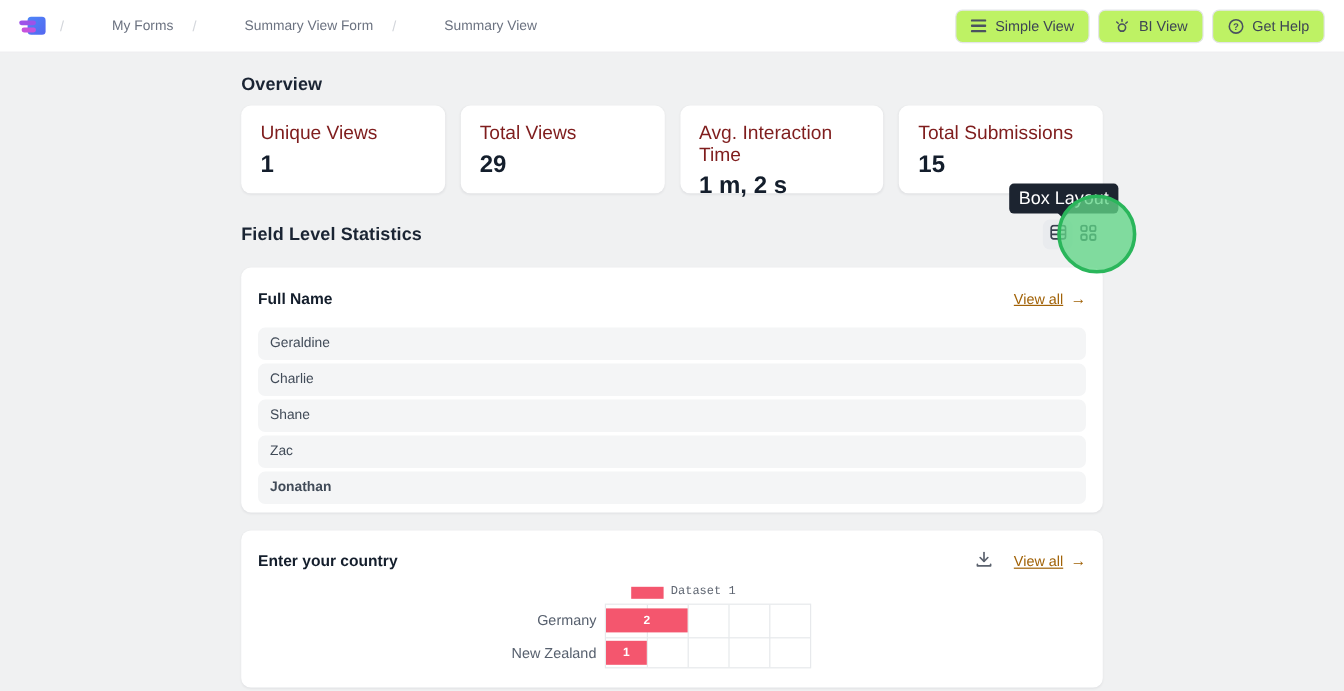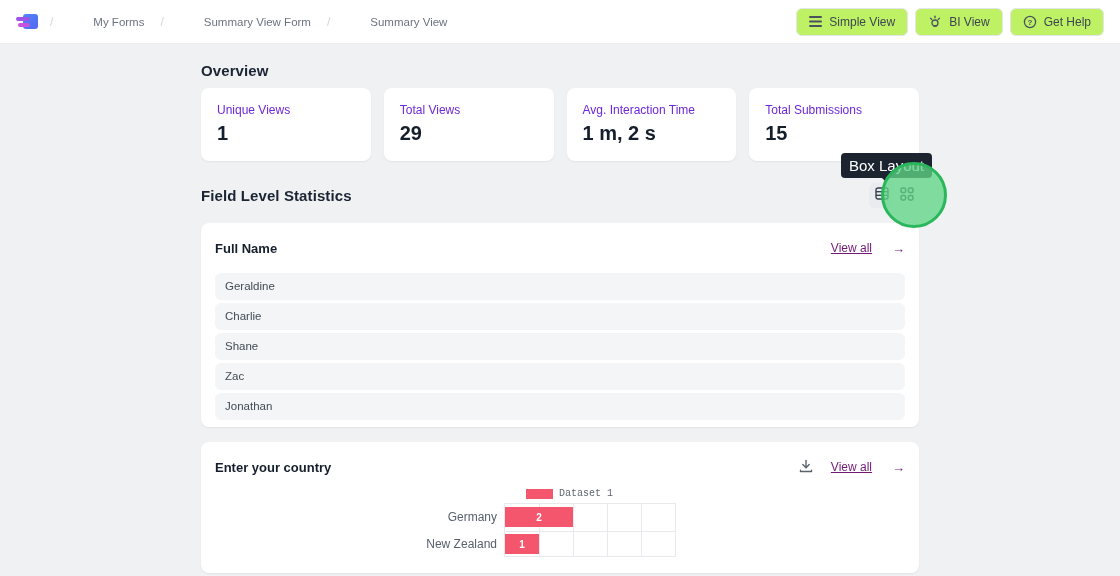--- a/index.html
+++ b/index.html
@@ -25,21 +25,21 @@
   .tb-btn svg { display:block; }
 
   
   .content { width:718px; margin:0 auto; }
   .section-title { font-size:15px; font-weight:700; color:#1a2433; letter-spacing:.1px; }
   .overview-title { padding-top:18px; }
 
   .stats { display:grid; grid-template-columns:repeat(4,1fr); gap:13px; margin-top:9px; }
   .stat-card { background:#fff; border-radius:8px; padding:15px 16px; height:73px;
                box-shadow:0 1px 2px rgba(16,24,40,.06); }
-  .stat-label { font-size:12px; color:#6d28d9; }
+  .stat-label { font-size:16px; color:#7f1d1d; }
   .stat-value { font-size:20px; font-weight:700; color:#141e2c; margin-top:5px; }
 
   
   .fls-header { position:relative; margin-top:21px; display:flex; align-items:center;
                 justify-content:space-between; height:26px; }
   .toggle-group { display:flex; align-items:center; gap:0; }
   .toggle-btn { width:25px; height:25px; display:flex; align-items:center; justify-content:center;
                 border-radius:6px; cursor:pointer; background:transparent; border:none; }
   .toggle-btn.active { background:#e9ebee; }
   .tooltip { position:absolute; right:-13px; top:-29px; background:#1c2430; color:#fff;
@@ -50,30 +50,30 @@
   .click-circle { position:absolute; right:-28px; top:-20px; width:66px; height:66px;
                   border-radius:50%; background:rgba(96,213,134,.78); border:3px solid #2ab65b;
                   z-index:30; pointer-events:none; }
 
   
   .card { background:#fff; border-radius:8px; box-shadow:0 1px 2px rgba(16,24,40,.06);
           padding:14px; margin-top:15px; }
   .card-header { display:flex; align-items:center; justify-content:space-between; height:22px; }
   .card-title { font-size:13px; font-weight:700; color:#141e2c; }
   .card-actions { display:flex; align-items:center; gap:18px; }
-  .view-all { display:flex; align-items:center; gap:20px; font-size:12px; color:#701a75;
+  .view-all { display:flex; align-items:flex-end; gap:6px; font-size:12px; color:#a16207;
               cursor:pointer; }
   .view-all .va-text { text-decoration:underline; }
   .va-arrow { font-size:13px; text-decoration:none; }
   .dl-btn { background:none; border:none; cursor:pointer; display:flex; }
 
   .name-rows { margin-top:14px; }
   .name-row { height:27px; line-height:27px; background:#f4f5f6; border-radius:6px;
               margin-bottom:3px; padding-left:10px; font-size:11.5px; color:#414b58; }
-  .name-row:last-child { margin-bottom:4px; }
+  .name-row:last-child { margin-bottom:4px;font-weight:bold; }
   .fullname-card { height:204px; }
 
   
   .country-card { height:131px; overflow:hidden; }
   .chart-wrap { position:relative; height:90px; margin-top:8px; }
   .legend { position:absolute; left:311px; top:2px; display:flex; align-items:center; gap:6px;font-family:Liberation Mono, monospace; }
   .legend-swatch { width:27px; height:10px; }
   .legend-label { font-size:10px; color:#5f6672; }
   .grid { position:absolute; left:289px; top:17px; width:172px; height:54px;
           border:1px solid #e7e9ec; }

